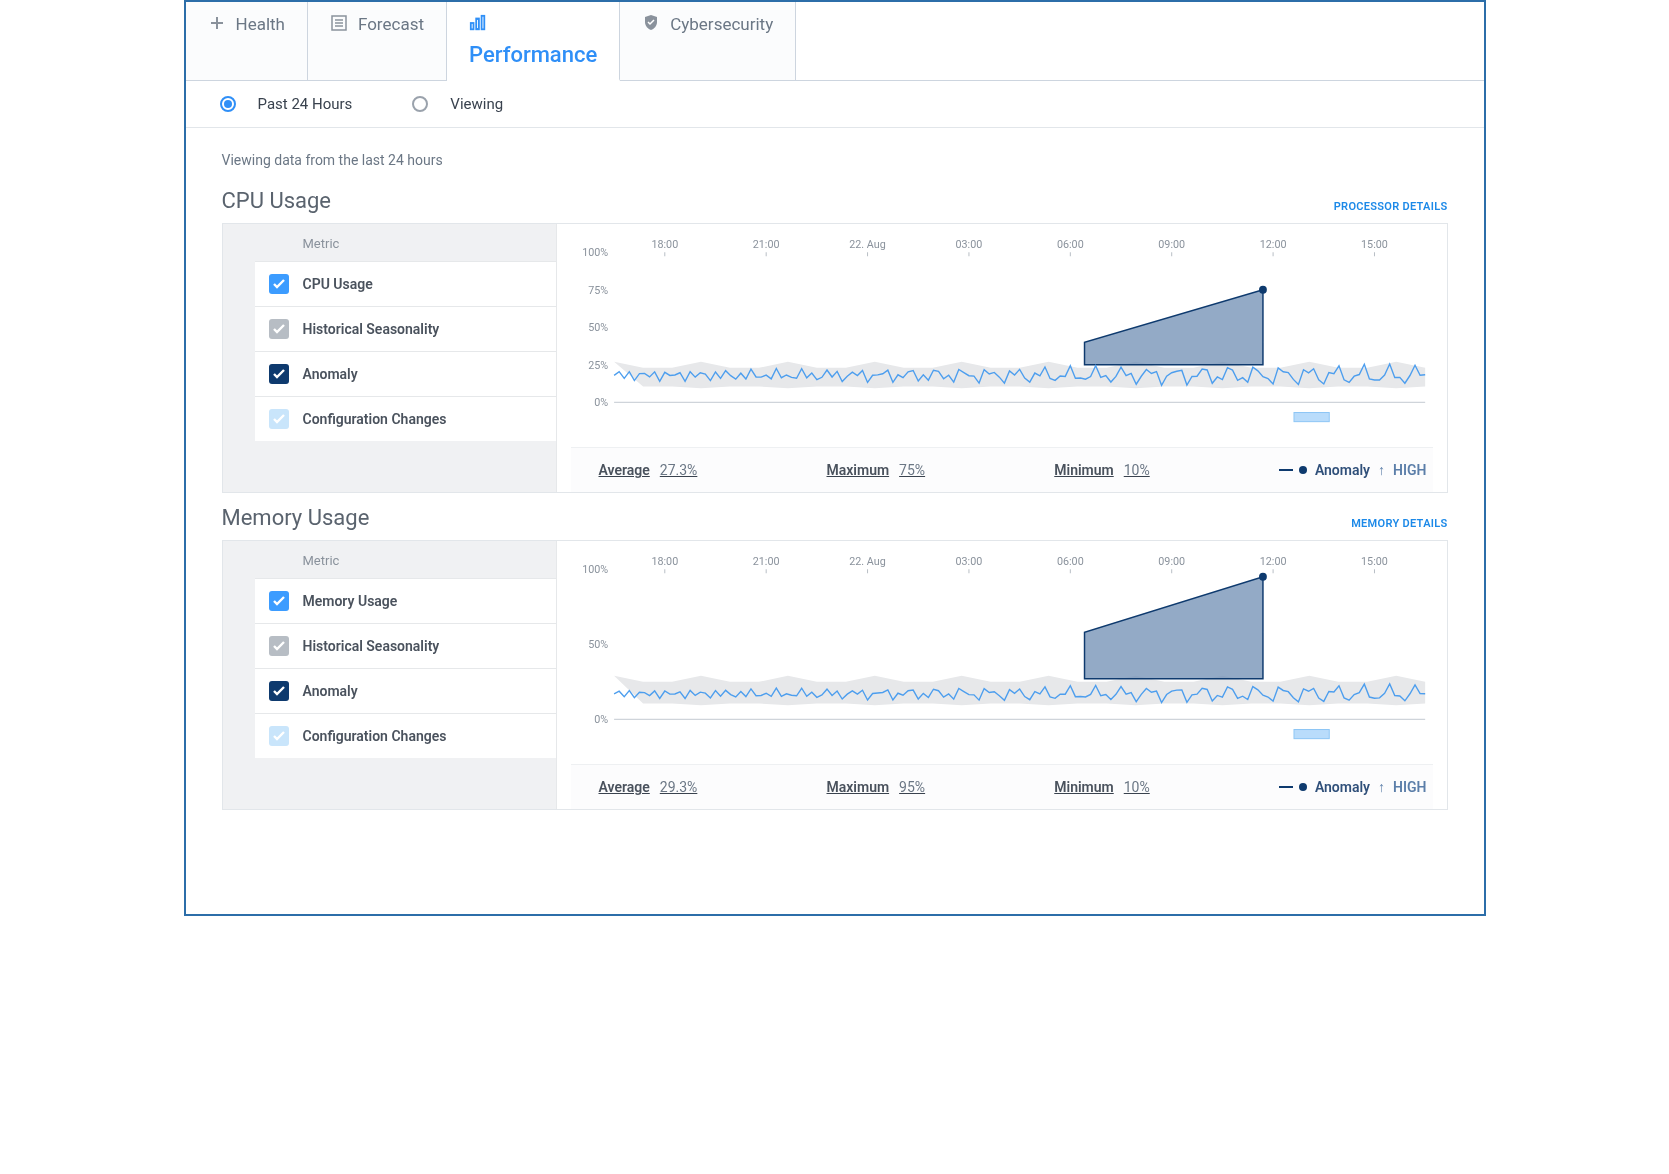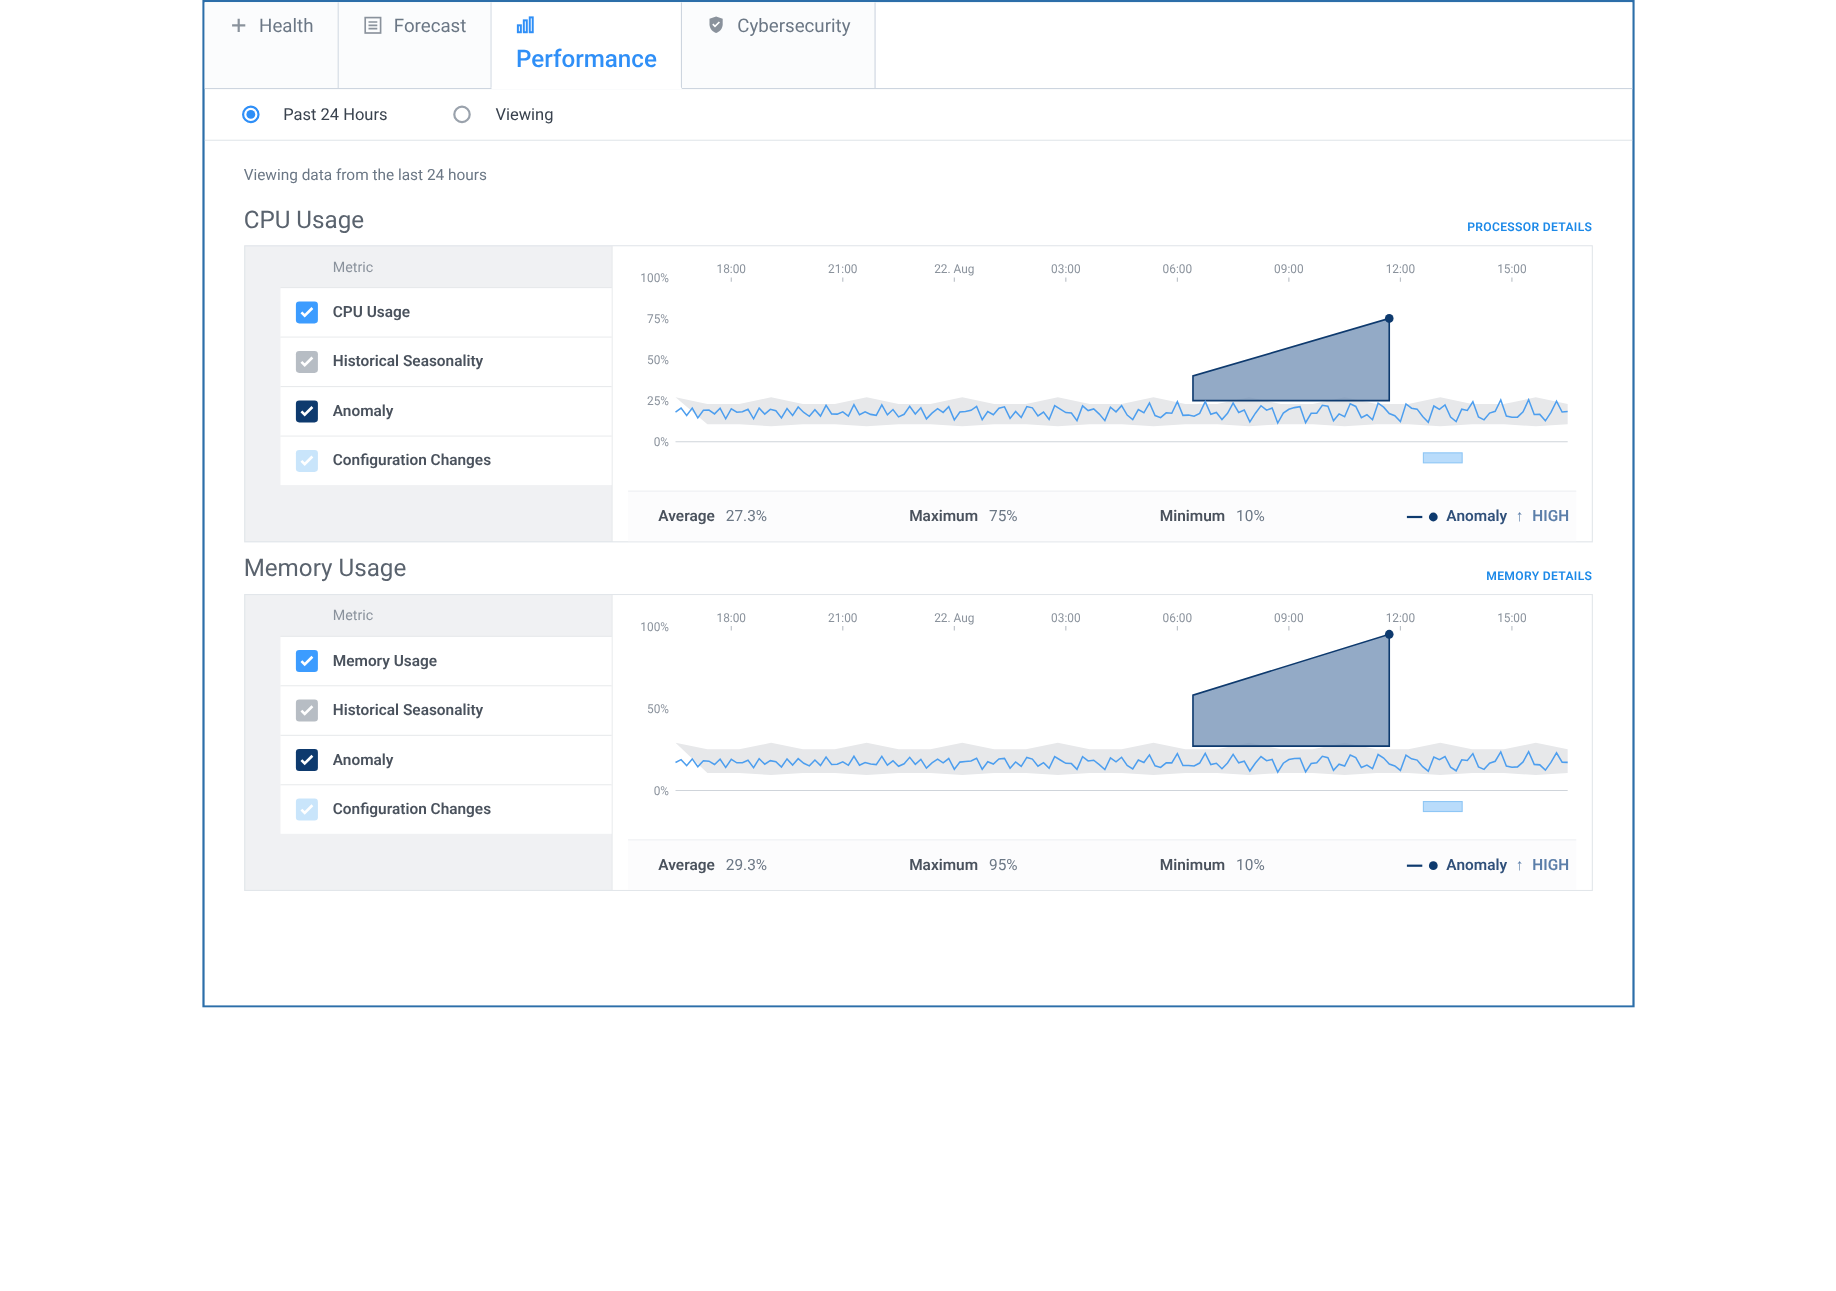--- a/index.html
+++ b/index.html
@@ -144,21 +144,21 @@
     display:flex;flex-direction:column;
   }
   .chart-svg{width:100%;flex:1;}
   .stats-row{
     display:flex;justify-content:space-between;
     padding:14px 6px 14px 28px;
     font-size:14px;
     border-top:1px solid #eef0f2;
     background:#fcfcfd;
   }
-  .stat{display:flex;gap:10px;align-items:center;}
+  .stat{display:flex;gap:10px;text-decoration:underline;}
   .stat .lbl{font-weight:600;color:#4a525d;}
   .stat .val{color:var(--text-muted);}
   .anom{
     display:flex;align-items:center;gap:8px;color:#30507a;font-weight:600;
   }
   .anom .dot{width:8px;height:8px;border-radius:50%;background:var(--blue-dark);}
   .anom .dash{width:14px;height:2px;background:var(--blue-dark);margin-right:-2px;}
   .anom .arrow{color:#5b7ea9;font-weight:400;}
 </style>
 </head>

